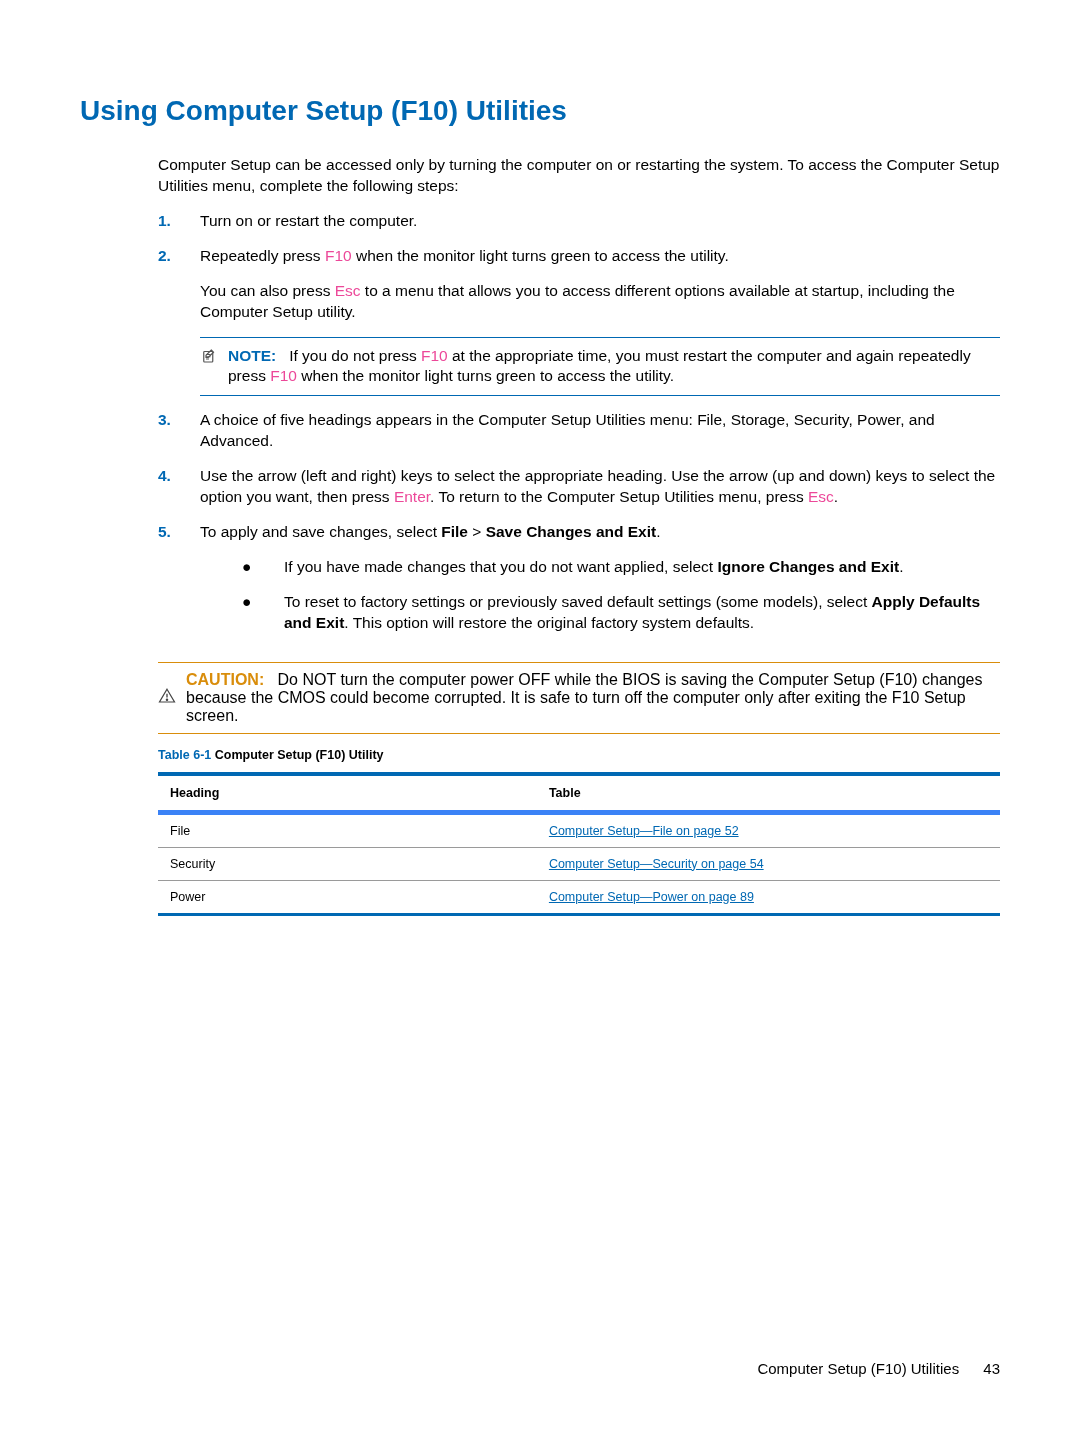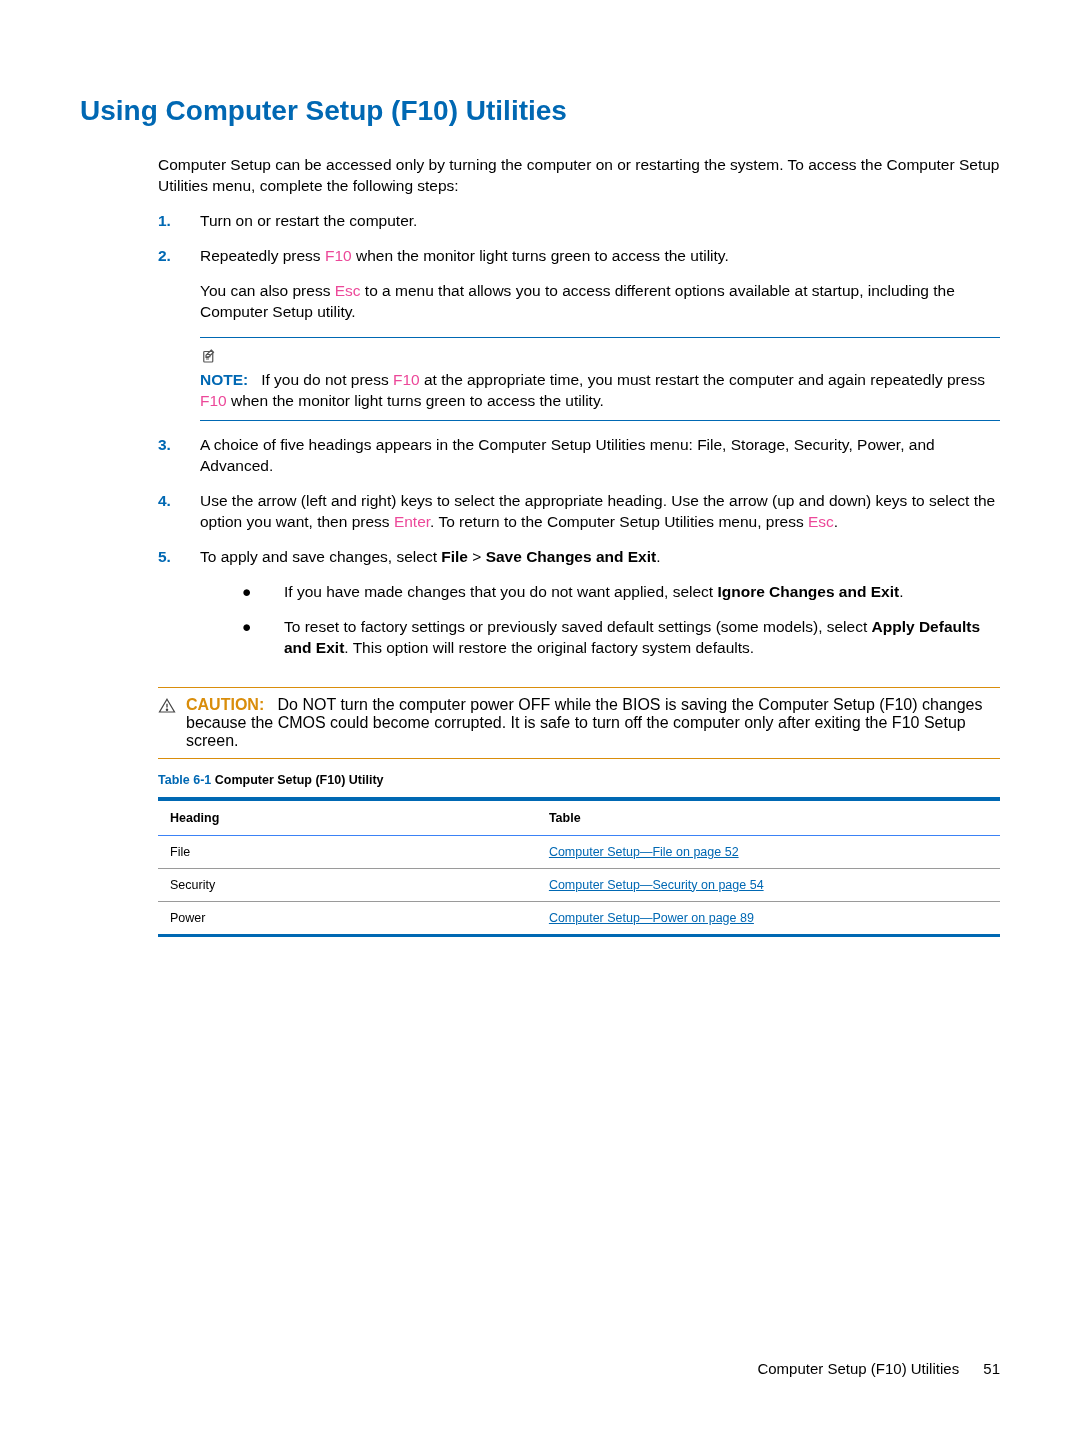--- a/index.html
+++ b/index.html
@@ -53,21 +53,20 @@
     .note-block {
       border-top: 1.5px solid #0068b3;
       border-bottom: 1.5px solid #0068b3;
       padding: 8px 0 8px 0;
       margin: 12px 0 14px 0;
       display: flex;
       align-items: flex-start;
     }
     .note-block.sub {
       margin-left: 42px;
-      flex-direction: column;
     }
     .note-icon {
       flex: 0 0 20px;
       margin-right: 8px;
       margin-top: 1px;
     }
     .note-label {
       color: #0068b3;
       font-weight: bold;
     }
@@ -114,21 +113,21 @@
     .table-caption .capt {
       color: #000;
     }
     .utable {
       width: 100%;
       border-collapse: collapse;
       font-size: 12.5px;
     }
     .utable thead tr {
       border-top: 4px solid #0068b3;
-      border-bottom: 1px solid #3b82f6;
+      border-bottom: 5px solid #3b82f6;
     }
     .utable th {
       text-align: left;
       font-weight: bold;
       padding: 10px 10px 10px 12px;
     }
     .utable tbody tr {
       border-bottom: 1px solid #9a9a9a;
     }
     .utable tbody tr:last-child {
@@ -224,21 +223,21 @@
             </div>
           </li>
         </ul>
       </div>
     </li>
   </ol>
 
 
 </div>
 
-<div class="caution-block" style="margin-left:78px;">
+<div class="caution-block" style="margin-left:78px;align-items:center;">
   <span class="caution-icon">
     <svg width="18" height="18" viewBox="0 0 24 24" fill="none" stroke="#444" stroke-width="1.6">
       <path d="M12 3 L22 20 H2 Z"></path>
       <path d="M12 9v5" stroke-width="1.8"></path>
       <circle cx="12" cy="17" r="0.9" fill="#444"></circle>
     </svg>
   </span>
   <div class="note-text">
     <span class="caution-label">CAUTION:</span><span>Do NOT turn the computer power OFF while the BIOS is saving the Computer Setup (F10) changes because the CMOS could become corrupted. It is safe to turn off the computer only after exiting the F10 Setup screen.</span>
   </div>
@@ -268,14 +267,14 @@
       <tr>
         <td>Power</td>
         <td><a href="#" class="link">Computer Setup—Power on page 89</a></td>
       </tr>
     </tbody>
   </table>
 </div>
 
 <div class="footer">
   <span>Computer Setup (F10) Utilities</span>
-  <span class="pn">51</span>
+  <span class="pn">43</span>
 </div>
 
 </body></html>

